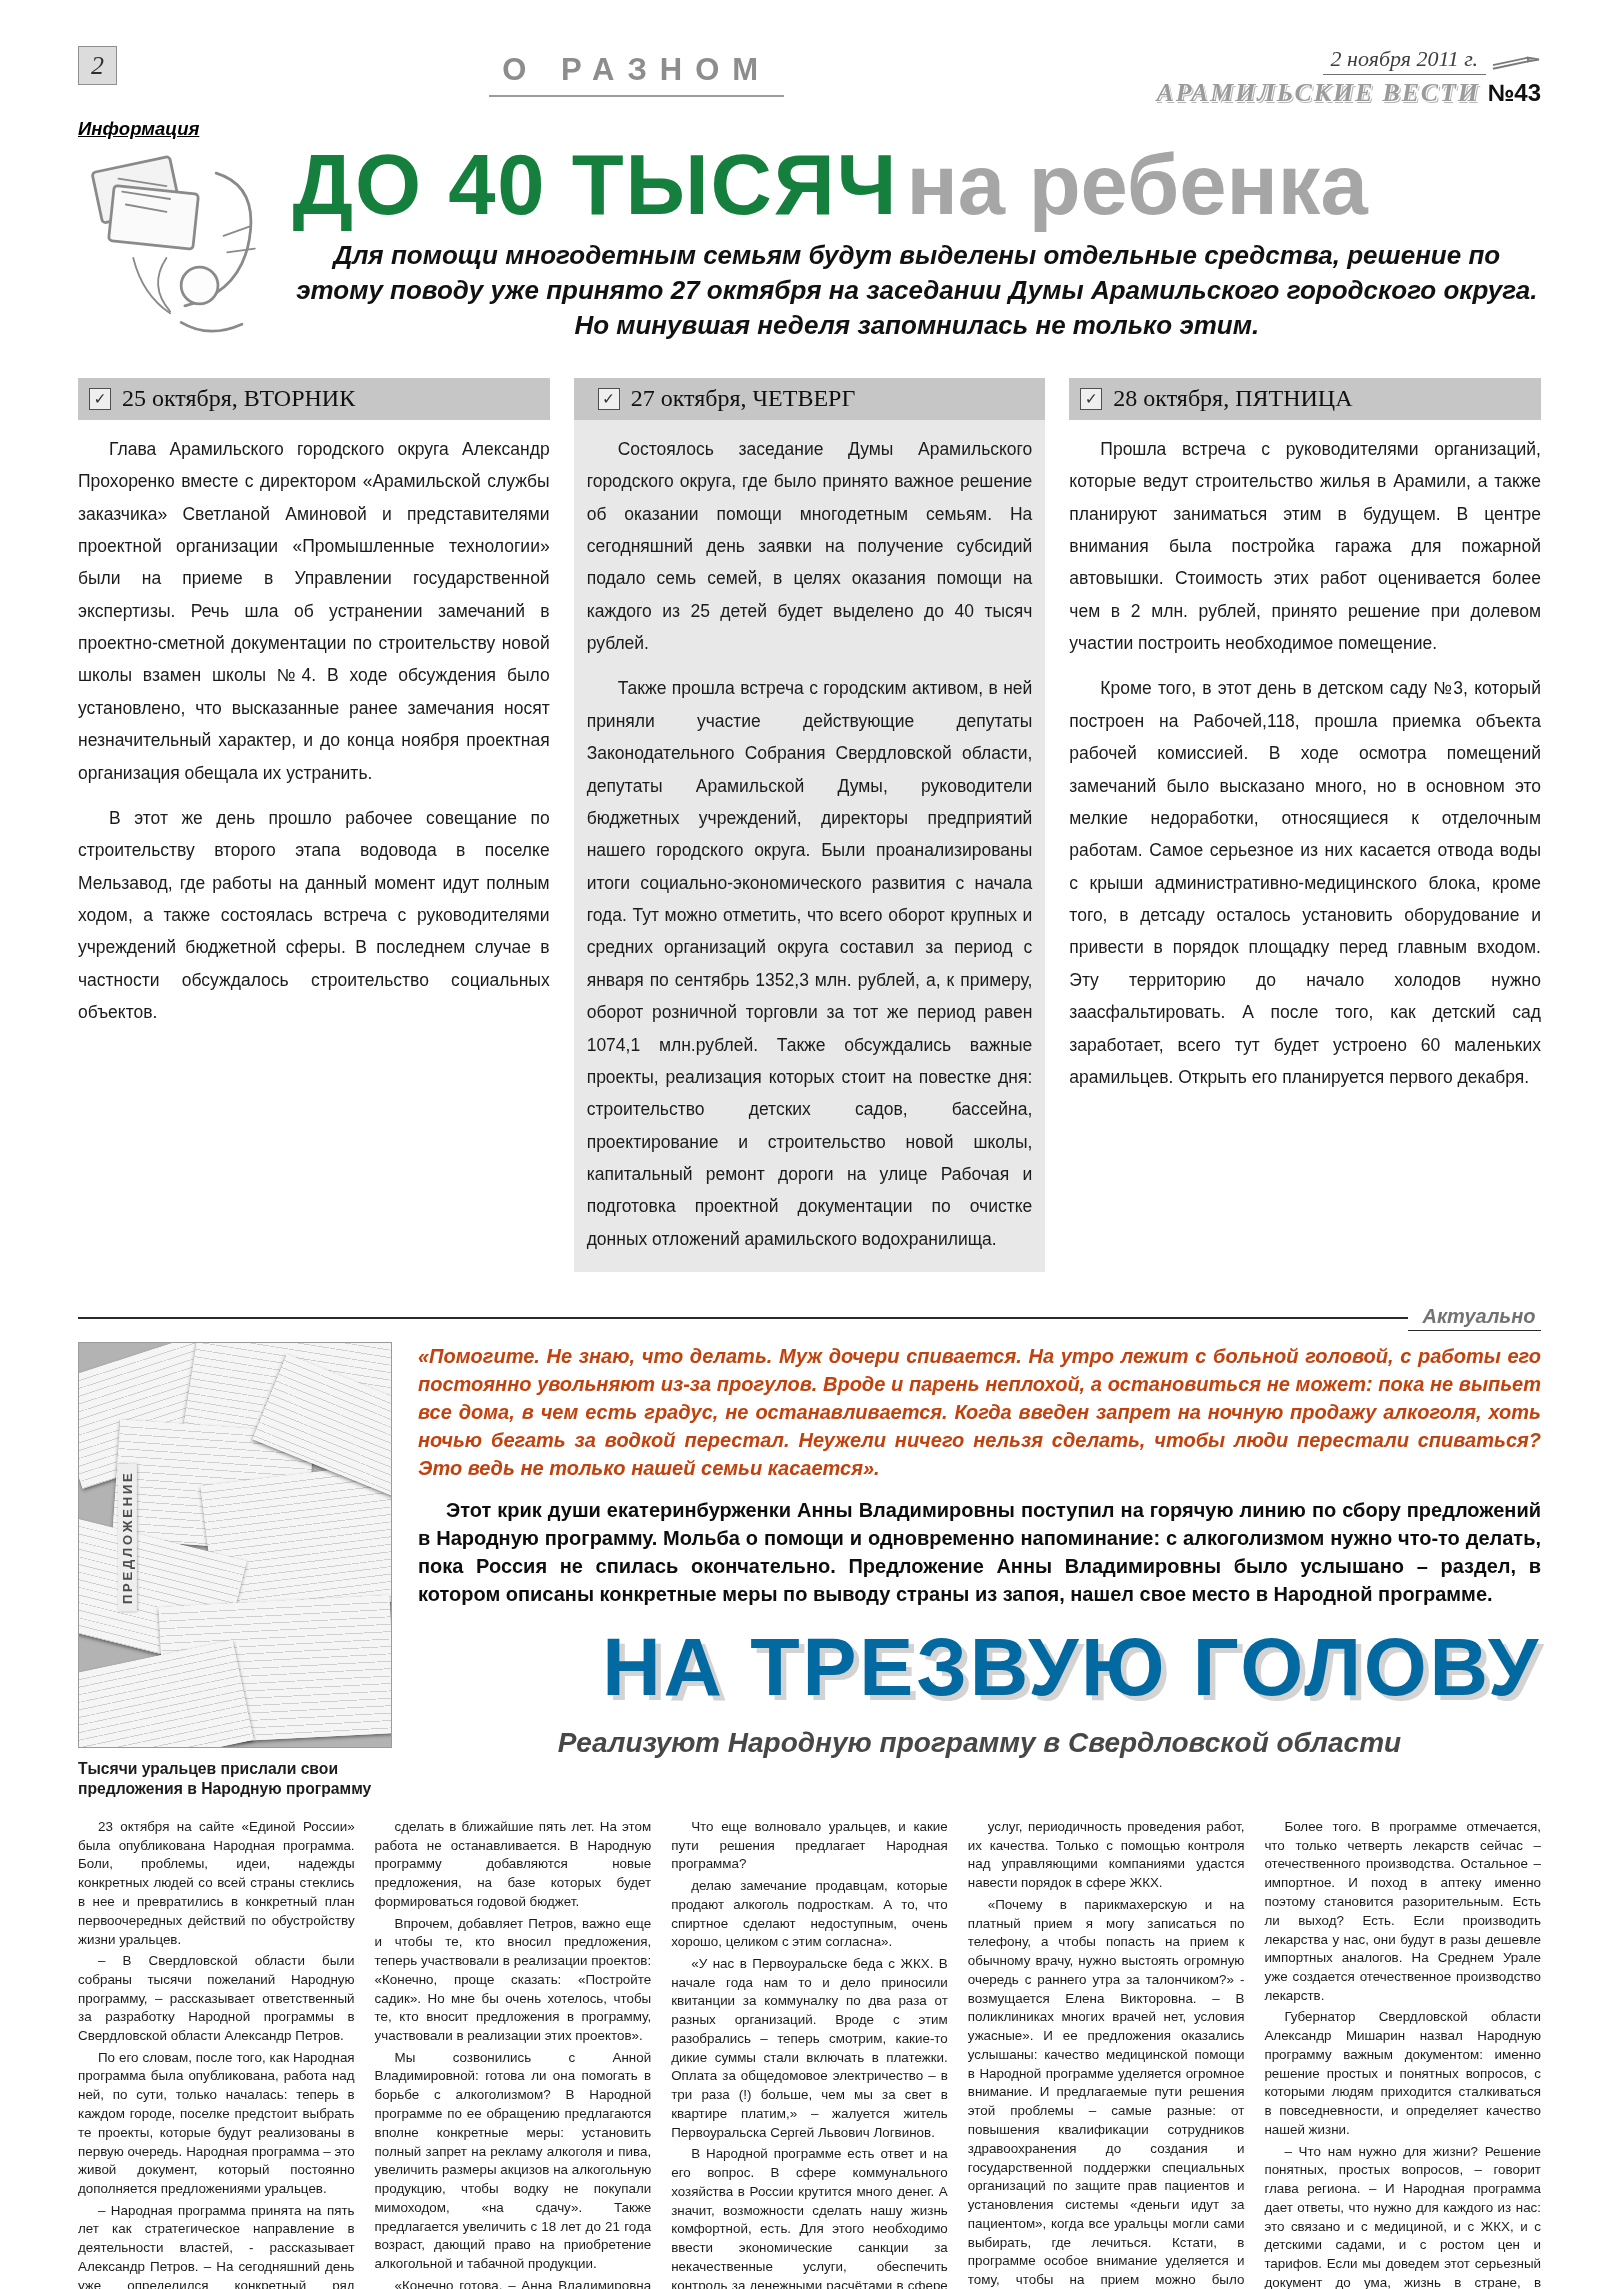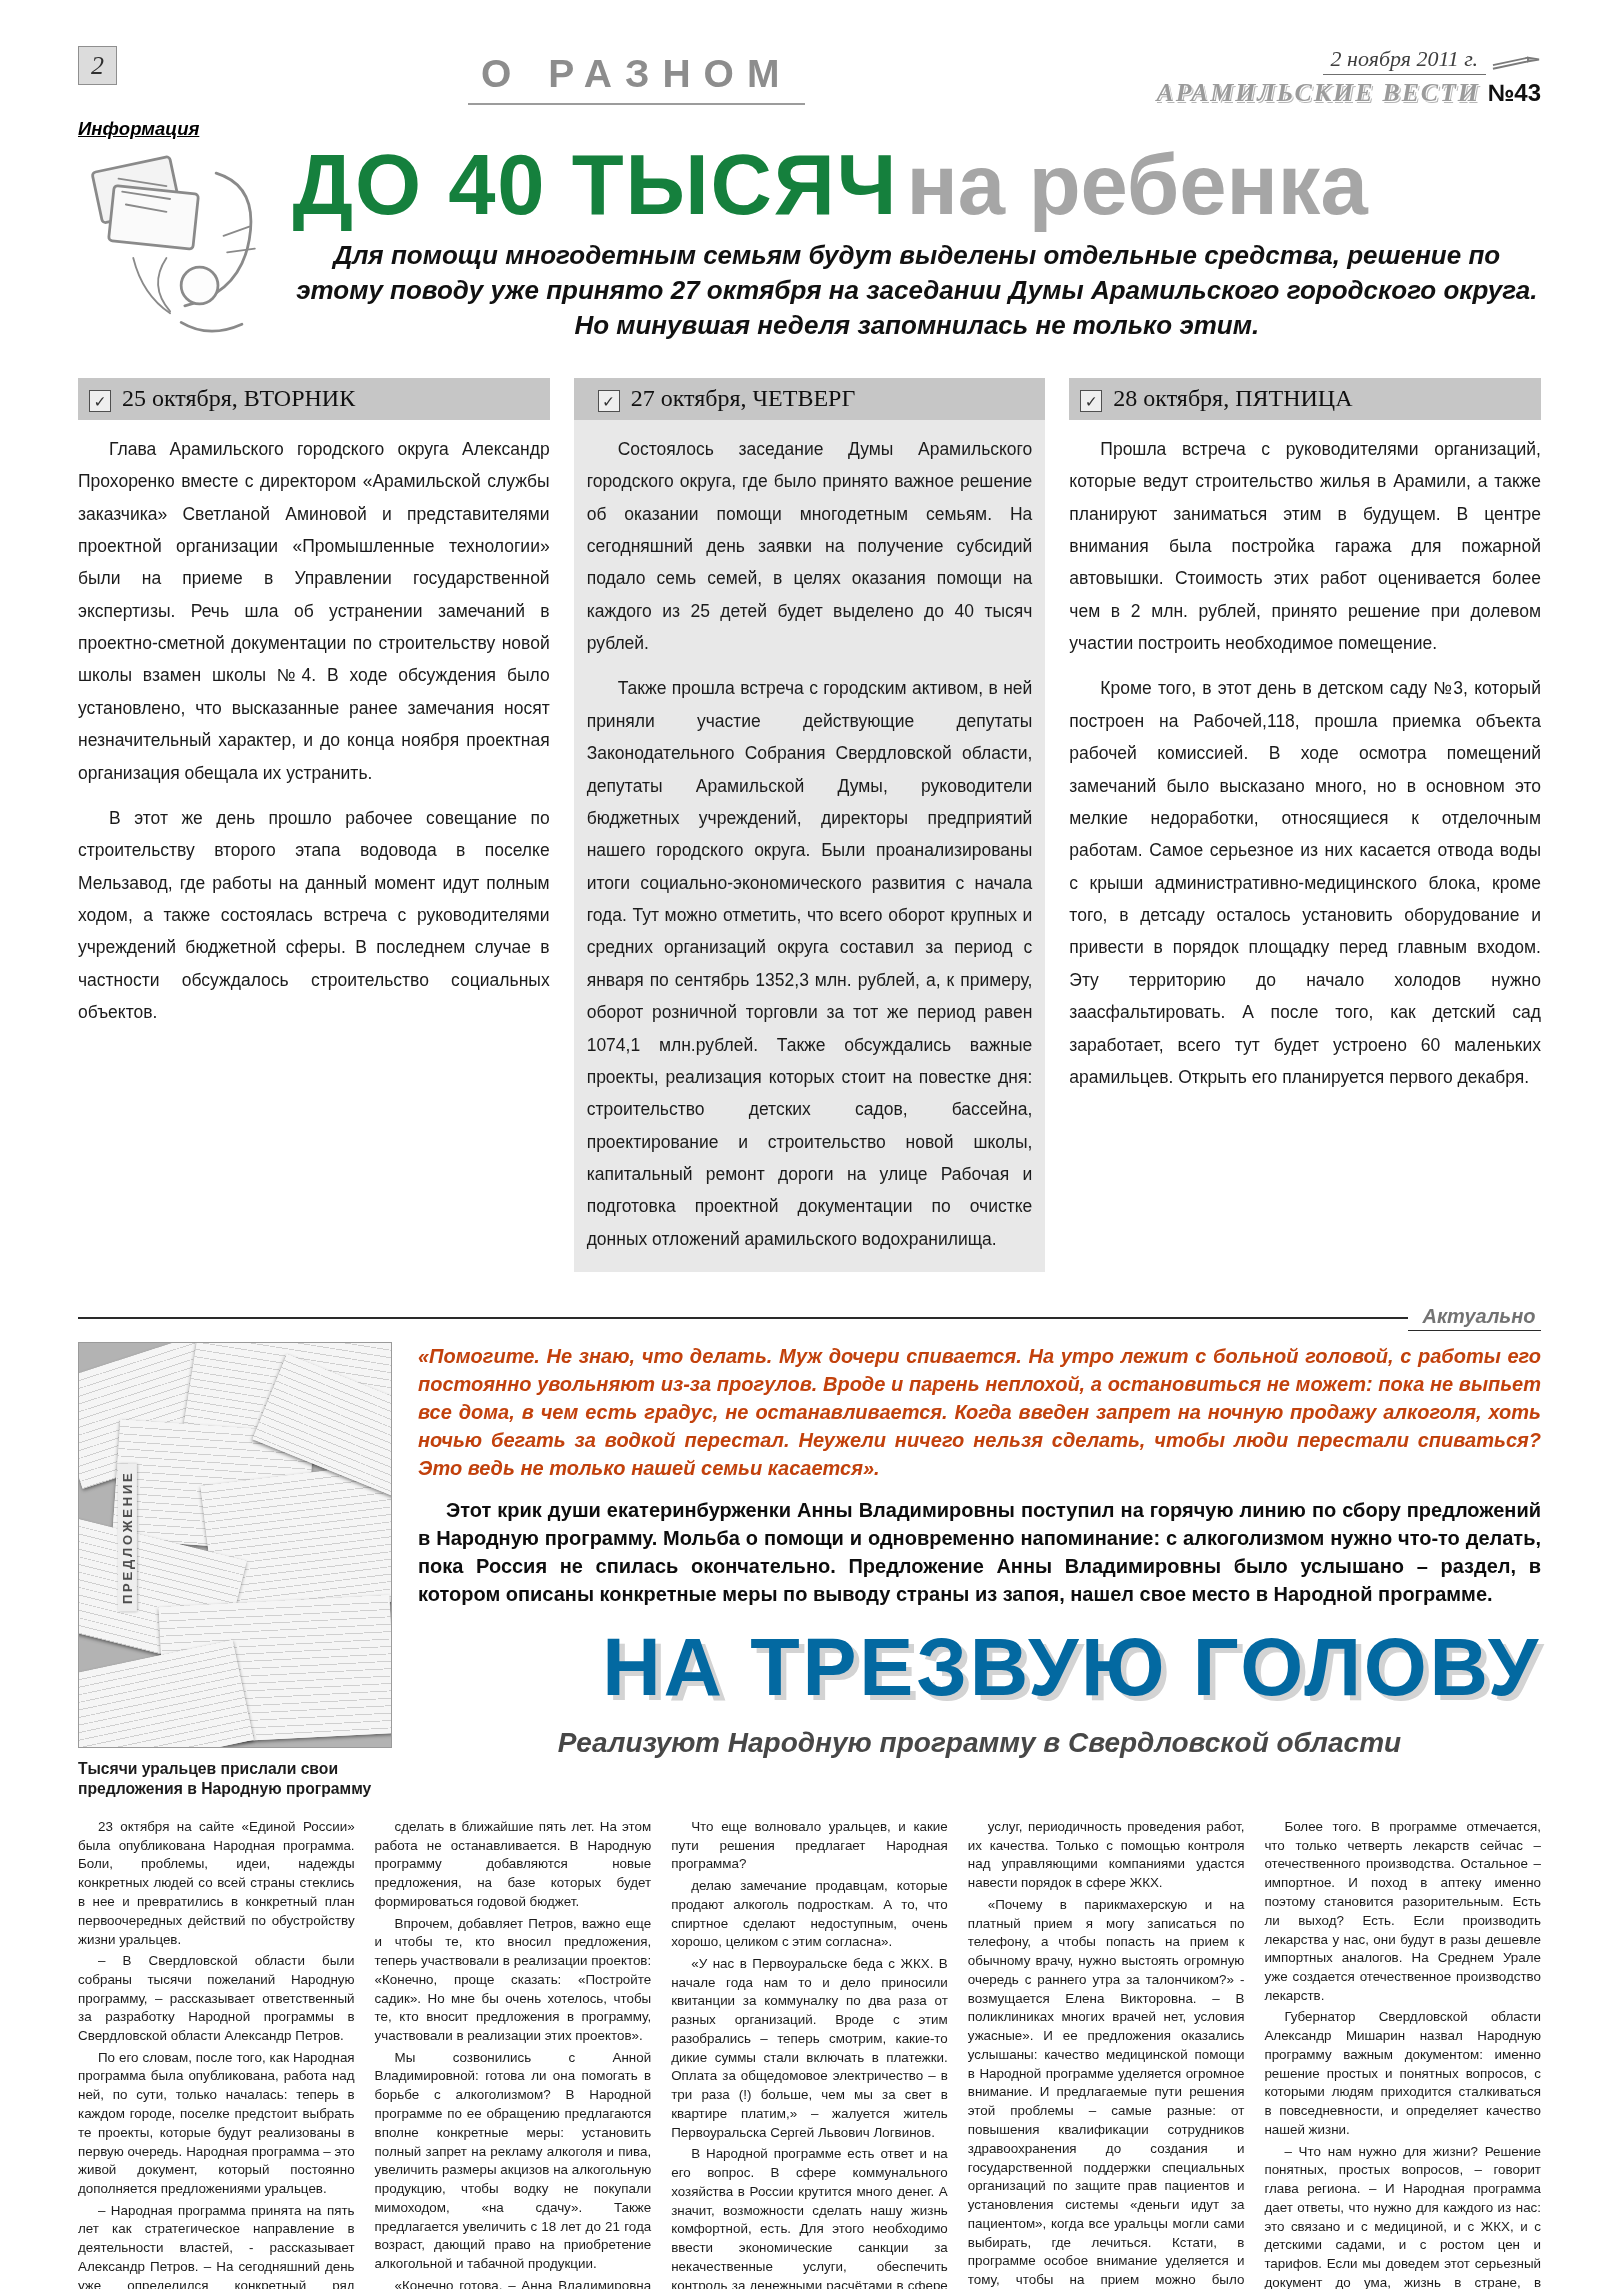--- a/index.html
+++ b/index.html
@@ -12,21 +12,21 @@
 
   
   .topbar { display:flex; align-items:flex-start; }
   .pagenum-box {
     width:39px; height:39px; border:1.8px solid #8f8f8f; background:#dcdcdc;
     display:flex; align-items:center; justify-content:center;
     font:italic 26px "Liberation Serif", serif; color:#2f2f2f;
   }
   .section-title-wrap { flex:1; text-align:center; padding-top:5.5px; }
   .section-title {
-    display:inline-block; font-size:39px; font-weight:bold; letter-spacing:13px;
+    display:inline-block; font-size:31px; font-weight:bold; letter-spacing:13px;
     color:#8d8d8d; border-bottom:2.8px solid #9c9c9c; padding:0 13px 7.4px;
   }
   .masthead-block { text-align:right; min-width:305px; }
   .issue-date {
     display:inline-block; font:italic 22px "Liberation Serif", serif; color:#3f3f3f;
     border-bottom:1.8px solid #6f6f6f; padding:0 7.4px 1.8px; margin-bottom:3.7px;
   }
   .pencil { vertical-align:middle; margin-left:5.5px; }
   .masthead {
     font:italic bold 26px "Liberation Serif", serif; color:#9b9b9b;
@@ -47,21 +47,21 @@
   .h-tail { font-size:85px; font-weight:800; color:#a6a6a6; }
   .lead {
     font:italic bold 26px/1.35 "Liberation Sans", sans-serif; color:#111;
     text-align:center; margin-top:9.2px;
   }
 
   .day-grid { display:grid; grid-template-columns:repeat(3,1fr); gap:24px; }
   .day-col { min-width:0; }
   .day-col.gray { background:#e8e8e8; padding:0 13px 16.6px; }
   .day-header {
-    background:#c6c6c6; padding:7.4px 11px; display:flex; align-items:flex-end; gap:11px;
+    background:#c6c6c6; padding:7.4px 11px; display:flex; align-items:center; gap:11px;
     font:24px "Liberation Serif", serif; color:#101010;
   }
   .day-col.gray .day-header { margin:0 -13px; padding:7.4px 24px; }
   .check-icon {
     width:22px; height:22px; border:1.8px solid #4f4f4f; background:#efefef; flex:0 0 22px;
     display:flex; align-items:center; justify-content:center; font-size:15.7px; color:#333;
   }
   .check-icon::before { content:"\2713"; }
   .day-col p {
     font-size:17.5px; line-height:1.85; text-align:justify; text-indent:31px;

